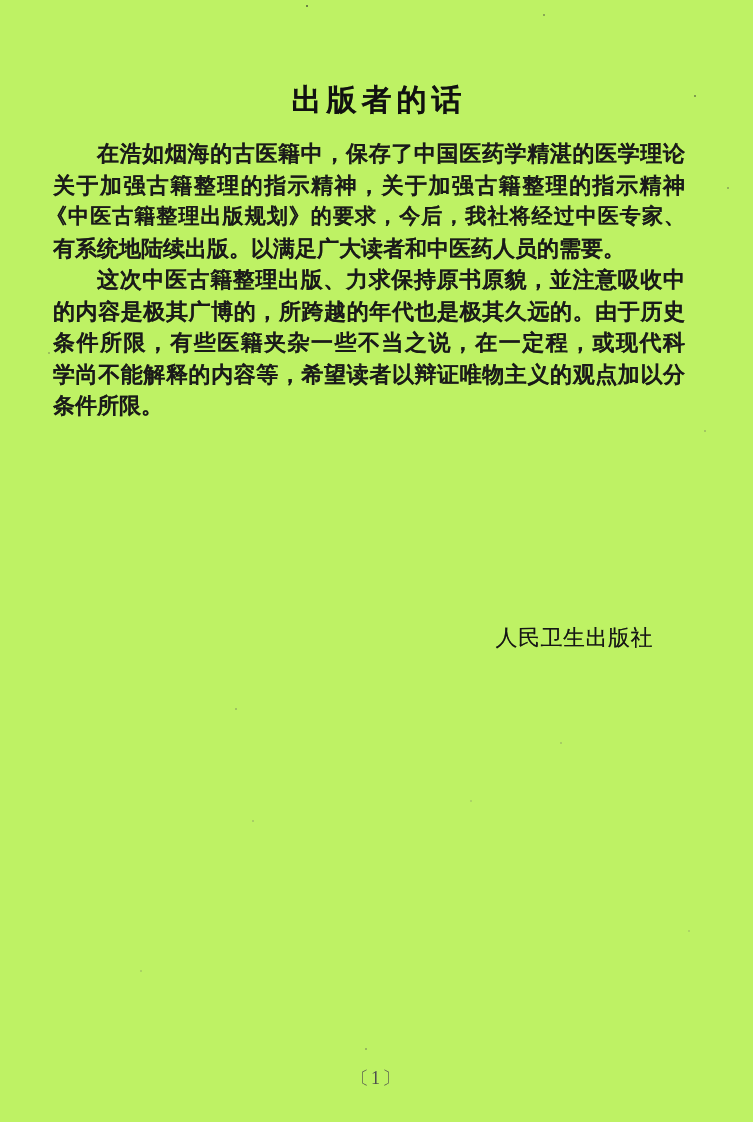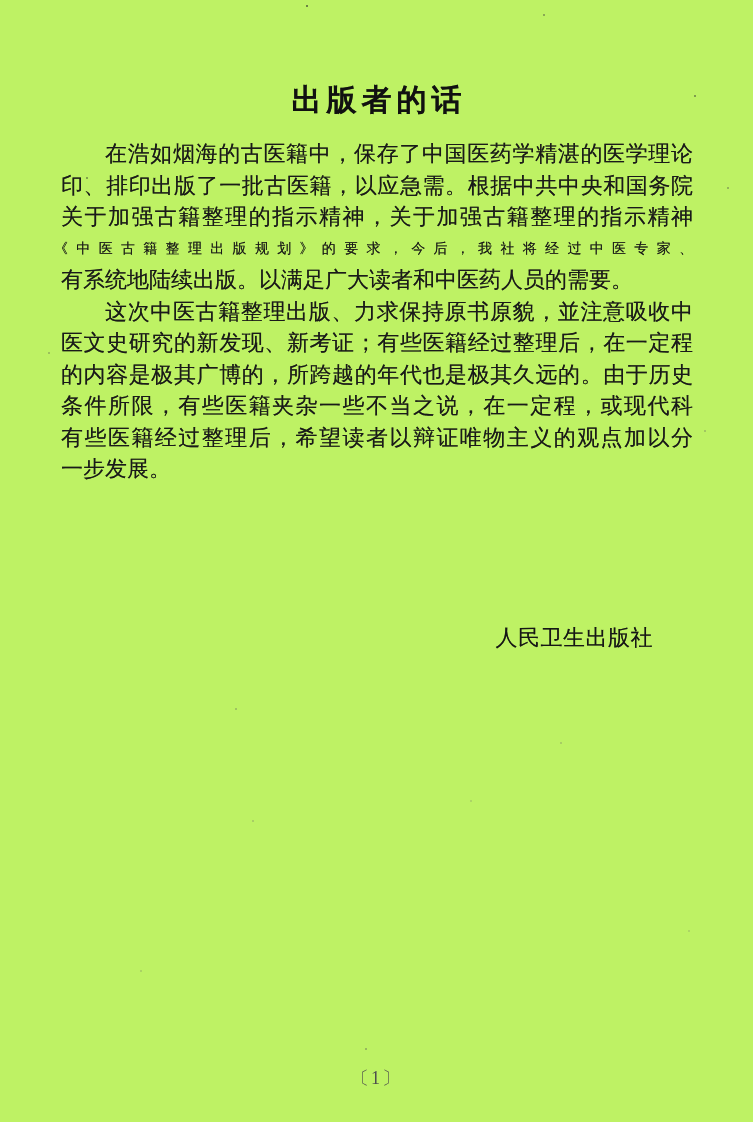--- a/index.html
+++ b/index.html
@@ -47,37 +47,38 @@
     text-align: center;
     font-size: 30px;
     font-weight: 700;
     letter-spacing: 5px;
     text-indent: 5px;
     color: #111;
     text-shadow: 0 0 0.5px rgba(0,0,0,.65);
   }
   .body-text {
     position: absolute;
-    left: 61px;
+    left: 53px;
     top: 138px;
     width: 632px;
+    font-weight: bold;
   }
   .line {
     font-size: 22px;
     line-height: 31.5px;
     height: 31.5px;
     overflow: hidden;
     text-align: justify;
     text-align-last: justify;
     text-shadow: 0 0 0.5px rgba(0,0,0,.6);
   }
   .line.first { text-indent: 44px; }
   .line.last  { text-align-last: left; }
   .line.hang  {
-    font-size: 14px;
+    font-size: 21px;
     margin-left: -7px;
     width: calc(100% + 7px);
   }
   .signature {
     position: absolute;
     top: 622px;
     right: 100px;
     font-family: "Liberation Sans", "DejaVu Sans", sans-serif;
     font-size: 22px;
     line-height: 31px;
@@ -100,29 +101,27 @@
 </head>
 <body>
 
 <div class="page">
   <div class="noise"></div>
 
   <h1 class="doc-title">出版者的话</h1>
 
   <div class="body-text">
     <div class="line first">在浩如烟海的古医籍中，保存了中国医药学精湛的医学理论</div>
-    <div class="line">印、排印出版了一批古医籍，以应急需。根据中共中央和国务院</div>
     <div class="line">关于加强古籍整理的指示精神，关于加强古籍整理的指示精神</div>
     <div class="line hang">《中医古籍整理出版规划》的要求，今后，我社将经过中医专家、</div>
     <div class="line last">有系统地陆续出版。以满足广大读者和中医药人员的需要。</div>
 
     <div class="line first">这次中医古籍整理出版、力求保持原书原貌，並注意吸收中</div>
-    <div class="line">医文史研究的新发现、新考证；有些医籍经过整理后，在一定程</div>
     <div class="line">的内容是极其广博的，所跨越的年代也是极其久远的。由于历史</div>
     <div class="line">条件所限，有些医籍夹杂一些不当之说，在一定程，或现代科</div>
-    <div class="line">有些医籍经过整理后，希望读者以辩证唯物主义的观点加以分</div>
-    <div class="line last">一步发展。</div>
+    <div class="line">学尚不能解释的内容等，希望读者以辩证唯物主义的观点加以分</div>
+    <div class="line last">条件所限。</div>
   </div>
 
   <div class="signature">人民卫生出版社</div>
 
   <div class="folio">〔1〕</div>
 </div>
 
 </body></html>

